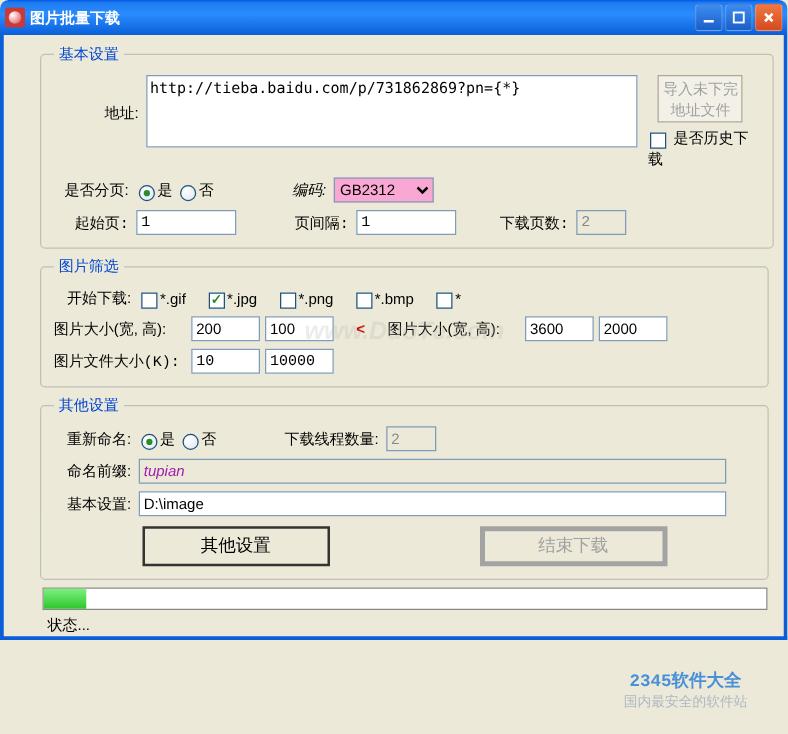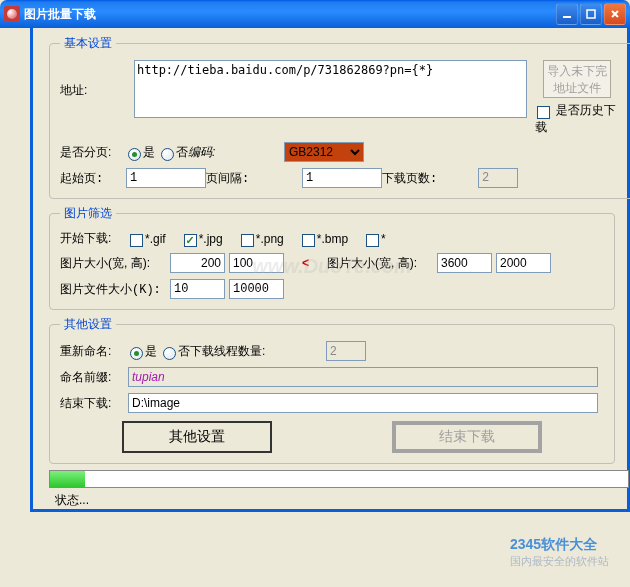--- a/index.html
+++ b/index.html
@@ -8,43 +8,43 @@
 .titlebar { background: linear-gradient(to bottom, #0058e6 0%, #1f7cef 8%, #2a8cff 40%, #0a5fd9 100%); height: 28px; display: flex; align-items: center; padding: 0 4px; color: white; border-top-left-radius: 7px; border-top-right-radius: 7px; }
 .titlebar-icon { width: 16px; height: 16px; margin-right: 4px; background: #c73a3a; border-radius: 2px; position: relative; }
 .titlebar-icon::after { content: ""; position: absolute; top: 3px; left: 3px; width: 10px; height: 10px; background: radial-gradient(circle at 30% 30%, #fff, #d44); border-radius: 50%; }
 .titlebar-text { font-weight: bold; font-size: 12px; flex: 1; }
 .titlebar-btns { display: flex; gap: 2px; }
 .tbtn { width: 22px; height: 22px; border-radius: 3px; display: flex; align-items: center; justify-content: center; font-family: Arial; font-size: 12px; color: white; border: 1px solid #fff3; cursor: pointer; }
 .tbtn.min, .tbtn.max { background: linear-gradient(to bottom, #3c8cf0, #1b5ec7); }
 .tbtn.close { background: linear-gradient(to bottom, #f07840, #d64a1f); }
 .tbtn svg { width: 12px; height: 12px; }
 
-.client { background: #ece9d8; padding: 7px 12px 4px 16px; height: 484px; border: 3px solid #0a5fd9; border-top: none; margin-left: 30px; }
+.client { background: #ece9d8; padding: 7px 12px 4px 29px; height: 484px; border: 3px solid #0a5fd9; border-top: none; }
 
 fieldset { border: 1px solid #c0c0b8; border-radius: 4px; padding: 8px 10px 10px 10px; margin-bottom: 6px; position: relative; }
 fieldset > legend { color: #0046d5; padding: 0 4px; font-size: 12px; }
 .row { display: flex; align-items: center; margin-bottom: 6px; }
 .row:last-child { margin-bottom: 0; font-family: Liberation Mono, monospace; }
-label.lbl { width: 70px; text-align: left; margin-right: 6px; display: inline-block; }
+label.lbl { width: 70px; text-align: right; margin-right: 6px; display: inline-block; }
 textarea.addr { width: 405px; height: 58px; font-family: "SimSun", monospace; font-size: 12px; padding: 2px; border: 1px solid #7f9db9; resize: none; background: white; }
 .imp-btn { width: 68px; height: 38px; background: #f3f1e7; border: 1px solid #aca899; font-family: inherit; font-size: 12px; color: #a0a0a0; margin-left: 8px; padding: 2px; }
 input[type="text"] { border: 1px solid #7f9db9; height: 20px; padding: 0 3px; font-family: inherit; font-size: 12px; background: white; }
 input[type="text"]:disabled { background: #ece9d8; color: #888; }
 .radio, .chk { vertical-align: middle; margin: 0 2px; position: relative; top: 2px; }
-select { border: 1px solid #7f9db9; height: 20px; font-family: inherit; font-size: 12px; background: #c2410c; }
+select { border: 1px solid #7f9db9; height: 20px; font-family: inherit; font-size: 12px; background: #f9a8d4; }
 .red { color: #d00000; }
 .big-btn { width: 150px; height: 32px; border: 2px solid #333; background: #ece9d8; font-family: inherit; font-size: 14px; cursor: pointer; }
 .big-btn.ghost { border: 4px solid #a3a3a3; color: #a0a0a0; }
 
 .progress { width: 580px; height: 18px; border: 1px solid #888; background: white; margin: 2px auto 0 auto; position: relative; }
 .progress-fill { height: 100%; background: linear-gradient(to bottom, #7cf07c, #2ec72e); width: 6%; }
 .status { margin: 4px 6px; }
 
 .watermark { position: absolute; top: 50%; left: 50%; transform: translate(-50%, -50%); font-family: Arial; font-size: 20px; font-style: italic; color: rgba(180,180,180,0.25); pointer-events: none; font-weight: bold; }
-.footer-mark { position: absolute; right: 21px; bottom: 18px; font-size: 11px; color: #aeb8c4; text-align: left; }
+.footer-mark { position: absolute; right: 32px; bottom: 18px; font-size: 11px; color: #aeb8c4; text-align: center; font-family: Liberation Mono, monospace; }
 .footer-mark .blue { color: #4a90d9; font-weight: bold; font-size: 14px; }
 
 
 input[type="radio"] { appearance: none; width: 13px; height: 13px; border: 1px solid #1c5180; border-radius: 50%; background: radial-gradient(circle at 30% 30%, #fff, #dde6f0); }
 input[type="radio"]:checked::after { content: ""; display: block; width: 5px; height: 5px; margin: 3px auto; background: #2a8c2a; border-radius: 50%; }
 input[type="checkbox"] { appearance: none; width: 13px; height: 13px; border: 1px solid #1c5180; background: white; }
 input[type="checkbox"]:checked::after { content: "✓"; display: block; color: #2a8c2a; font-size: 11px; line-height: 11px; text-align: center; font-weight: bold; }
 </style>
 </head>
 <body>
@@ -117,21 +117,21 @@
         <span>*.jpg</span>
       <input type="checkbox" class="chk" style="margin-left: 18px;"> 
         <span>*.png</span>
       <input type="checkbox" class="chk" style="margin-left: 18px;"> 
         <span>*.bmp</span>
       <input type="checkbox" class="chk" style="margin-left: 18px;"> 
         <span>*</span>
     </div>
     <div class="row">
       <label style="width:110px;">图片大小(宽, 高):</label>
-      <input type="text" style="width: 55px; text-align: right;" value="200">
+      <input type="text" style="width: 55px;" value="200">
       <input type="text" style="width: 55px; margin-left: 4px;" value="100">
       <span class="red" style="margin:0 18px;font-weight:bold;">&lt;</span>
       <label style="width:110px;">图片大小(宽, 高):</label>
       <input type="text" style="width: 55px;" value="3600">
       <input type="text" style="width: 55px; margin-left: 4px;" value="2000">
     </div>
     <div class="row">
       <label style="width:110px;">图片文件大小(K):</label>
       <input type="text" style="width: 55px;" value="10">
       <input type="text" style="width: 55px; margin-left: 4px;" value="10000">
@@ -147,21 +147,21 @@
       <input type="radio" name="rn" class="radio" style="margin-left: 6px;">
       <span>否</span>
       <label class="lbl" style="width:130px;">下载线程数量:</label>
       <input type="text" style="width: 40px;" disabled="" value="2">
     </div>
     <div class="row">
       <label class="lbl" style="width:62px;">命名前缀:</label>
       <input type="text" style="width: 470px; color: #a21caf; font-style: italic;" disabled="" value="tupian">
     </div>
     <div class="row">
-      <label class="lbl" style="width:62px;">结束下载:</label>
+      <label class="lbl" style="width:62px;">基本设置:</label>
       <input type="text" style="width: 470px;" value="D:\image">
     </div>
     <div class="row" style="justify-content:center;gap:120px;margin-top:8px;">
       <button class="big-btn">其他设置</button>
       <button class="big-btn ghost" disabled="">结束下载</button>
     </div>
   </fieldset>
 
   <div class="progress">
     <div class="progress-fill"></div>

